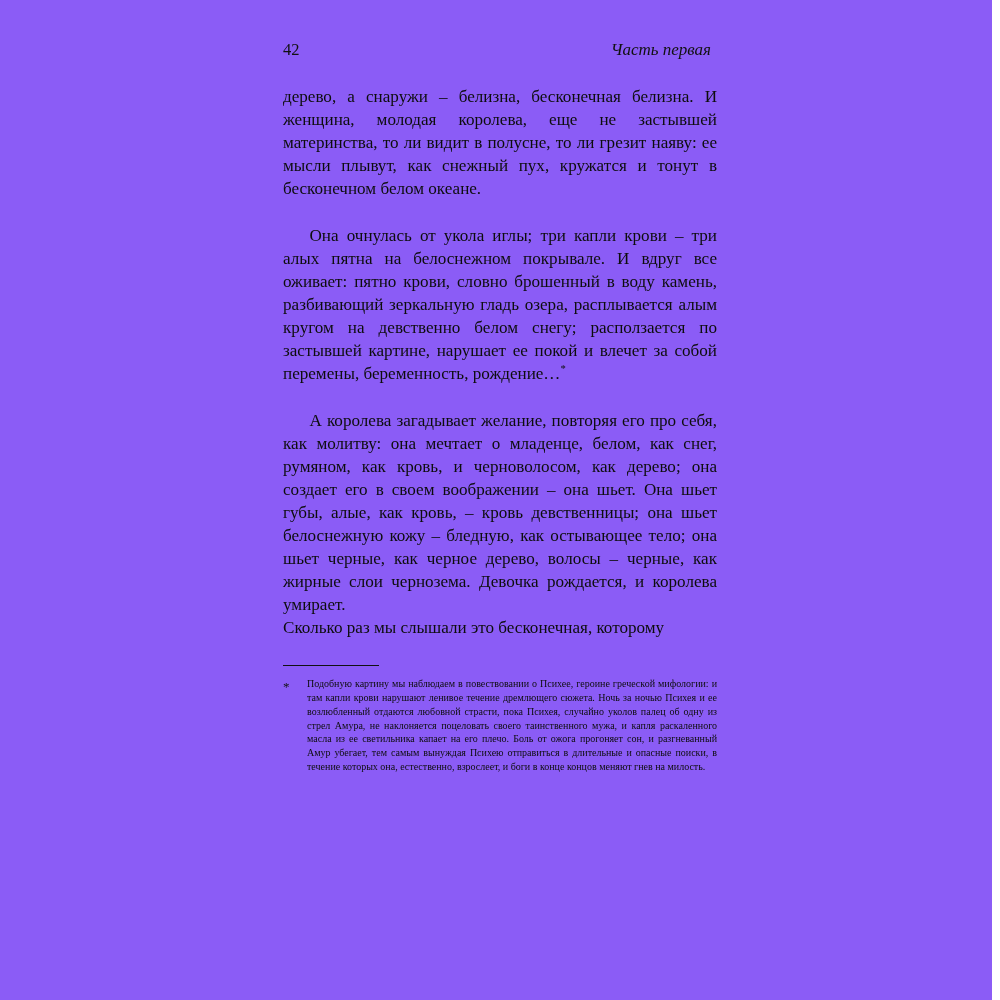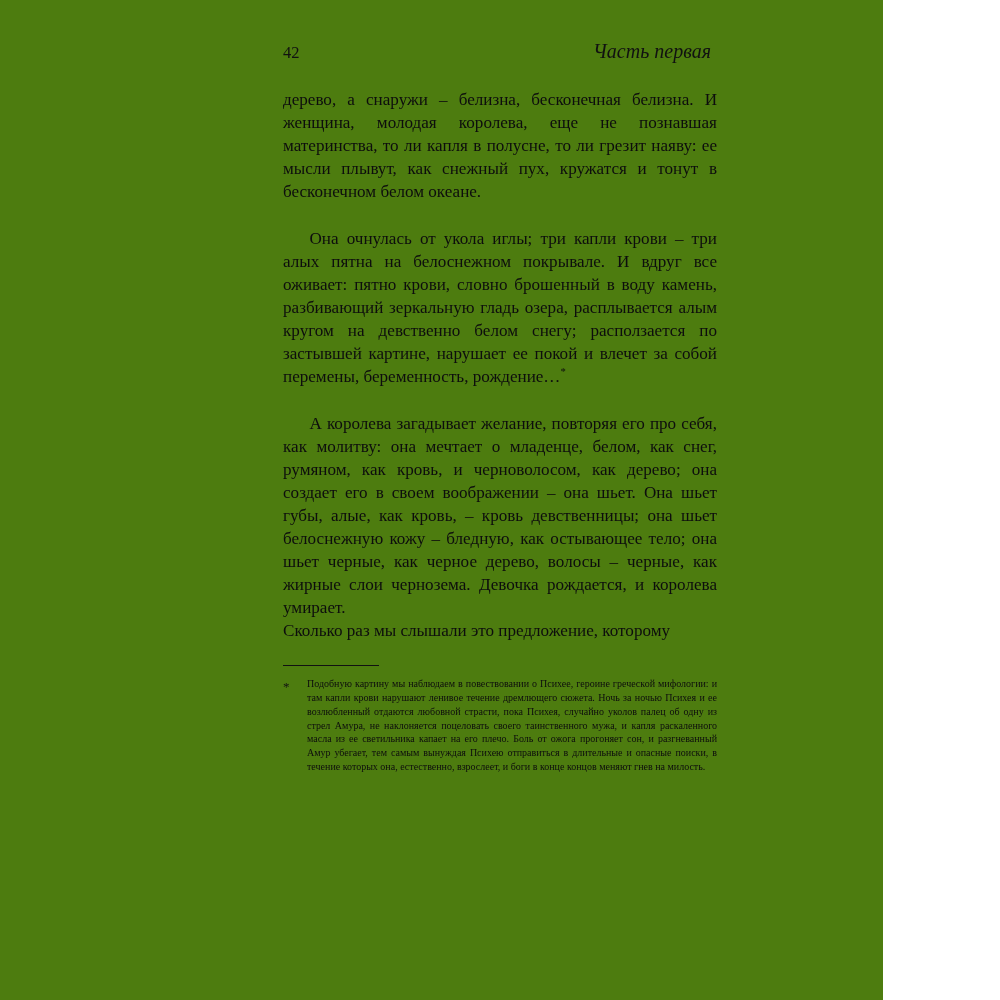--- a/index.html
+++ b/index.html
@@ -9,23 +9,23 @@
   body {
     width: 1000px;
     height: 1000px;
     background: #ffffff;
     font-family: "Liberation Serif", serif;
     color: #111111;
     overflow: hidden;
   }
   .page {
     position: relative;
-    width: 883px;
+    width: 992px;
     height: 1000px;
-    background: #4d7c0f;
+    background: #8b5cf6;
   }
   .content {
     position: absolute;
     left: 283px;
     top: 40px;
     width: 434px;
   }
   .running-head {
     display: flex;
     justify-content: space-between;
@@ -33,21 +33,21 @@
     font-size: 16.5px;
     margin-bottom: 26px;
   }
   .folio {
     font-family: "Liberation Serif", serif;
     font-size: 16.5px;
     color: #111;
   }
   .head-title {
     font-style: italic;
-    font-size: 20px;
+    font-size: 17px;
     color: #111;
     padding-right: 6px;
   }
   .body-text p {
     margin: 0;
     font-size: 17.1px;
     line-height: 1.345;
     text-align: justify;
     text-justify: inter-word;
     hyphens: manual;
@@ -107,24 +107,24 @@
 <div class="page">
 
   <div class="content">
 
     <div class="running-head">
       <span class="folio">42</span>
       <span class="head-title">Часть первая</span>
     </div>
 
     <div class="body-text">
-      <p>дерево, а снаружи – белизна, бесконечная белизна. И женщина, молодая королева, еще не познавшая материнства, то ли капля в полусне, то ли грезит наяву: ее мысли плывут, как снежный пух, кружатся и тонут в бесконечном белом океане.</p>
+      <p>дерево, а снаружи – белизна, бесконечная белизна. И женщина, молодая королева, еще не застывшей материнства, то ли видит в полусне, то ли грезит наяву: ее мысли плывут, как снежный пух, кружатся и тонут в бесконечном белом океане.</p>
       <p class="indent"><span>Она очнулась от укола иглы; три капли крови – три алых пятна на белоснежном покрывале. И вдруг все оживает: пятно крови, словно брошенный в воду камень, разбивающий зеркальную гладь озера, расплывается алым кругом на девственно белом снегу; расползается по застывшей картине, нарушает ее покой и влечет за собой перемены, беременность, рождение…</span><sup class="fn">*</sup></p>
       <p class="indent">А королева загадывает желание, повторяя его про себя, как молитву: она мечтает о младенце, белом, как снег, румяном, как кровь, и черноволосом, как дерево; она создает его в своем воображении – она шьет. Она шьет губы, алые, как кровь, – кровь девственницы; она шьет белоснежную кожу – бледную, как остывающее тело; она шьет черные, как черное дерево, волосы – черные, как жирные слои чернозема. Девочка рождается, и королева умирает.</p>
-      <p>Сколько раз мы слышали это предложение, которому</p>
+      <p>Сколько раз мы слышали это бесконечная, которому</p>
     </div>
 
   </div>
 
   <div class="footnote-area">
     <div class="fn-rule"></div>
     <div class="fn-block">
       <div class="fn-marker">*</div>
       <div class="fn-text">
         <p>Подобную картину мы наблюдаем в повествовании о Психее, героине греческой мифологии: и там капли крови нарушают ленивое течение дремлющего сюжета. Ночь за ночью Психея и ее возлюбленный отдаются любовной страсти, пока Психея, случайно уколов палец об одну из стрел Амура, не наклоняется поцеловать своего таинственного мужа, и капля раскаленного масла из ее светильника капает на его плечо. Боль от ожога прогоняет сон, и разгневанный Амур убегает, тем самым вынуждая Психею отправиться в длительные и опасные поиски, в течение которых она, естественно, взрослеет, и боги в конце концов меняют гнев на милость.</p>

